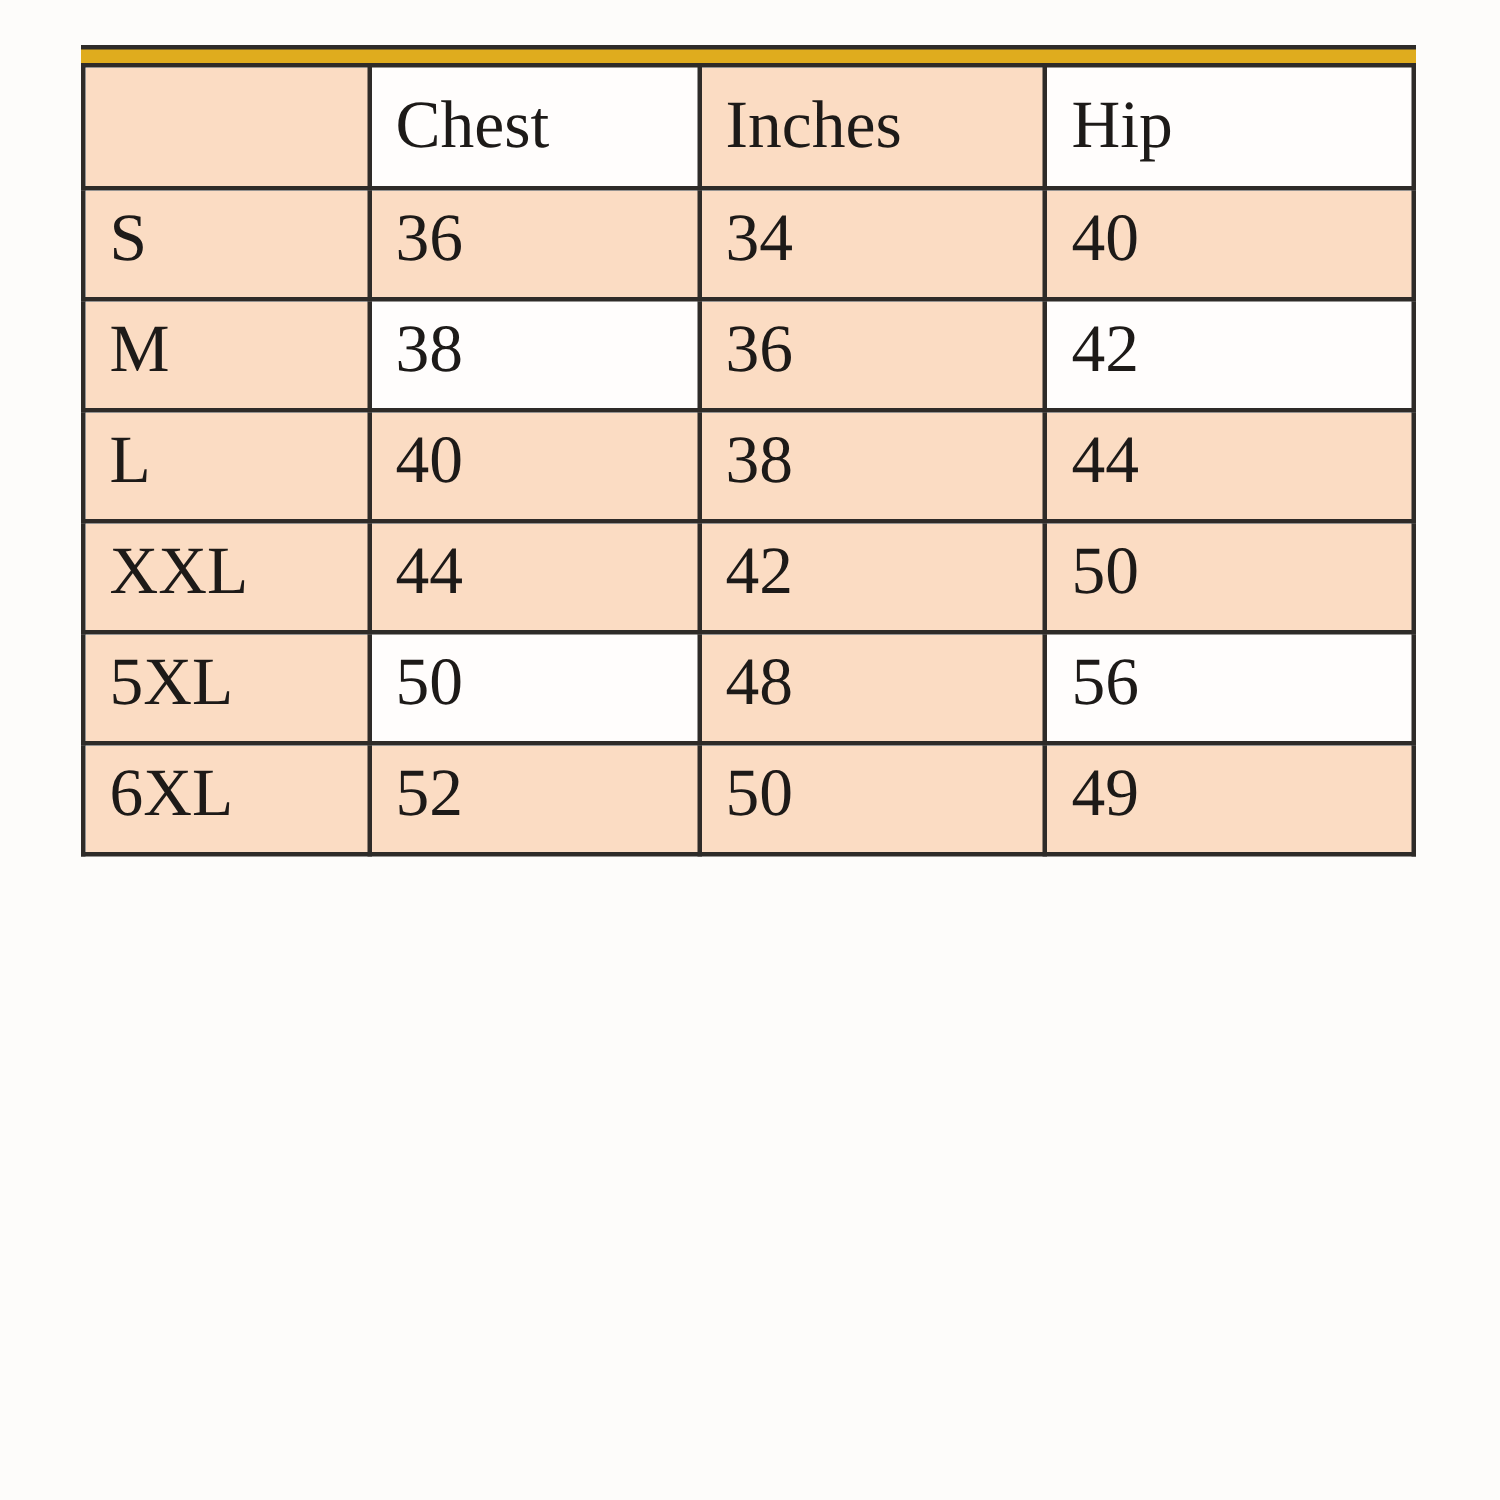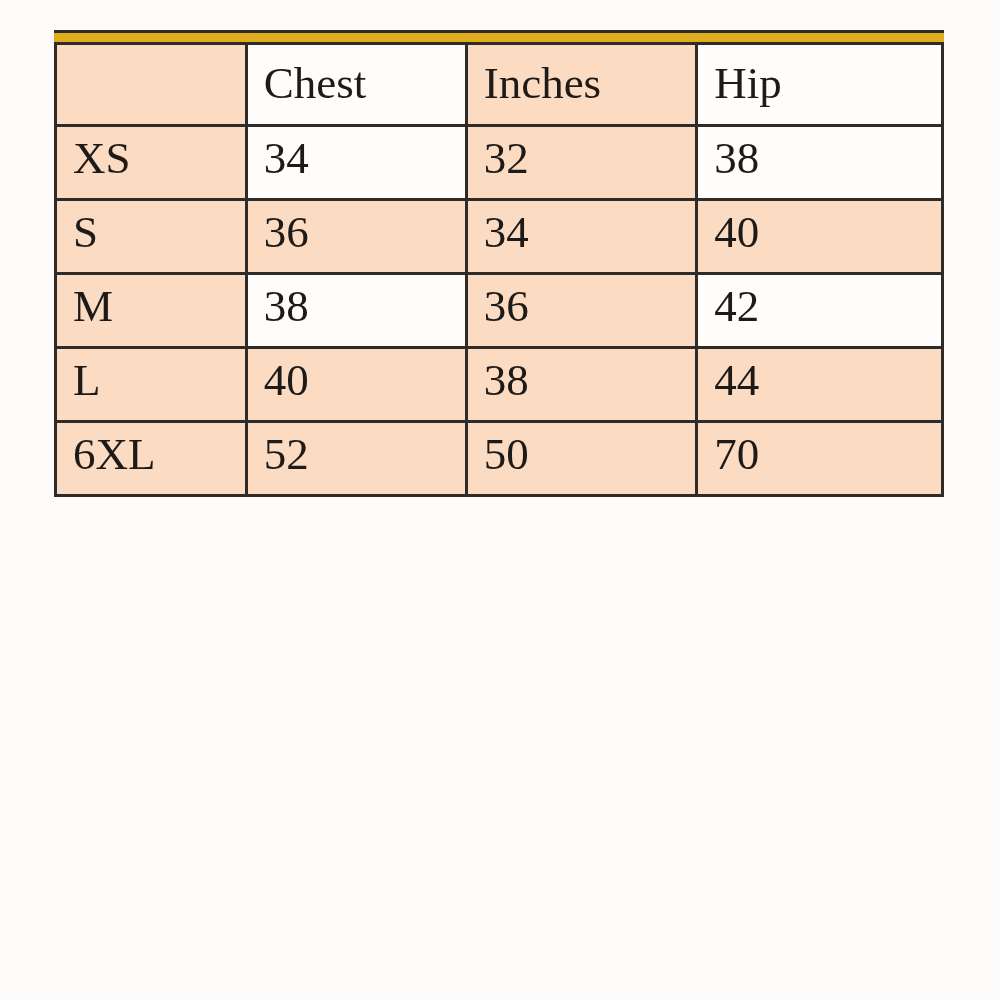--- a/index.html
+++ b/index.html
@@ -64,45 +64,51 @@
       <col style="width:27.7%">
     </colgroup>
     <tbody>
       <tr class="h1 w">
         <th></th>
         <th>Chest</th>
         <th>Inches</th>
         <th>Hip</th>
       </tr>
 
-      <tr class="dr w">
-        <td>XS</td>
-        <td>34</td>
-        <td>32</td>
-        <td>38</td>
-      </tr>
       <tr class="dr">
         <td>S</td>
         <td>36</td>
         <td>34</td>
         <td>40</td>
       </tr>
       <tr class="dr w">
         <td>M</td>
         <td>38</td>
         <td>36</td>
         <td>42</td>
       </tr>
       <tr class="dr">
         <td>L</td>
         <td>40</td>
         <td>38</td>
         <td>44</td>
       </tr>
       <tr class="dr">
+        <td>XXL</td>
+        <td>44</td>
+        <td>42</td>
+        <td>50</td>
+      </tr>
+      <tr class="dr w">
+        <td>5XL</td>
+        <td>50</td>
+        <td>48</td>
+        <td>56</td>
+      </tr>
+      <tr class="dr">
         <td>6XL</td>
         <td>52</td>
         <td>50</td>
-        <td>70</td>
+        <td>49</td>
       </tr>
     </tbody>
   </table>
 </div>
 
 </body></html>

